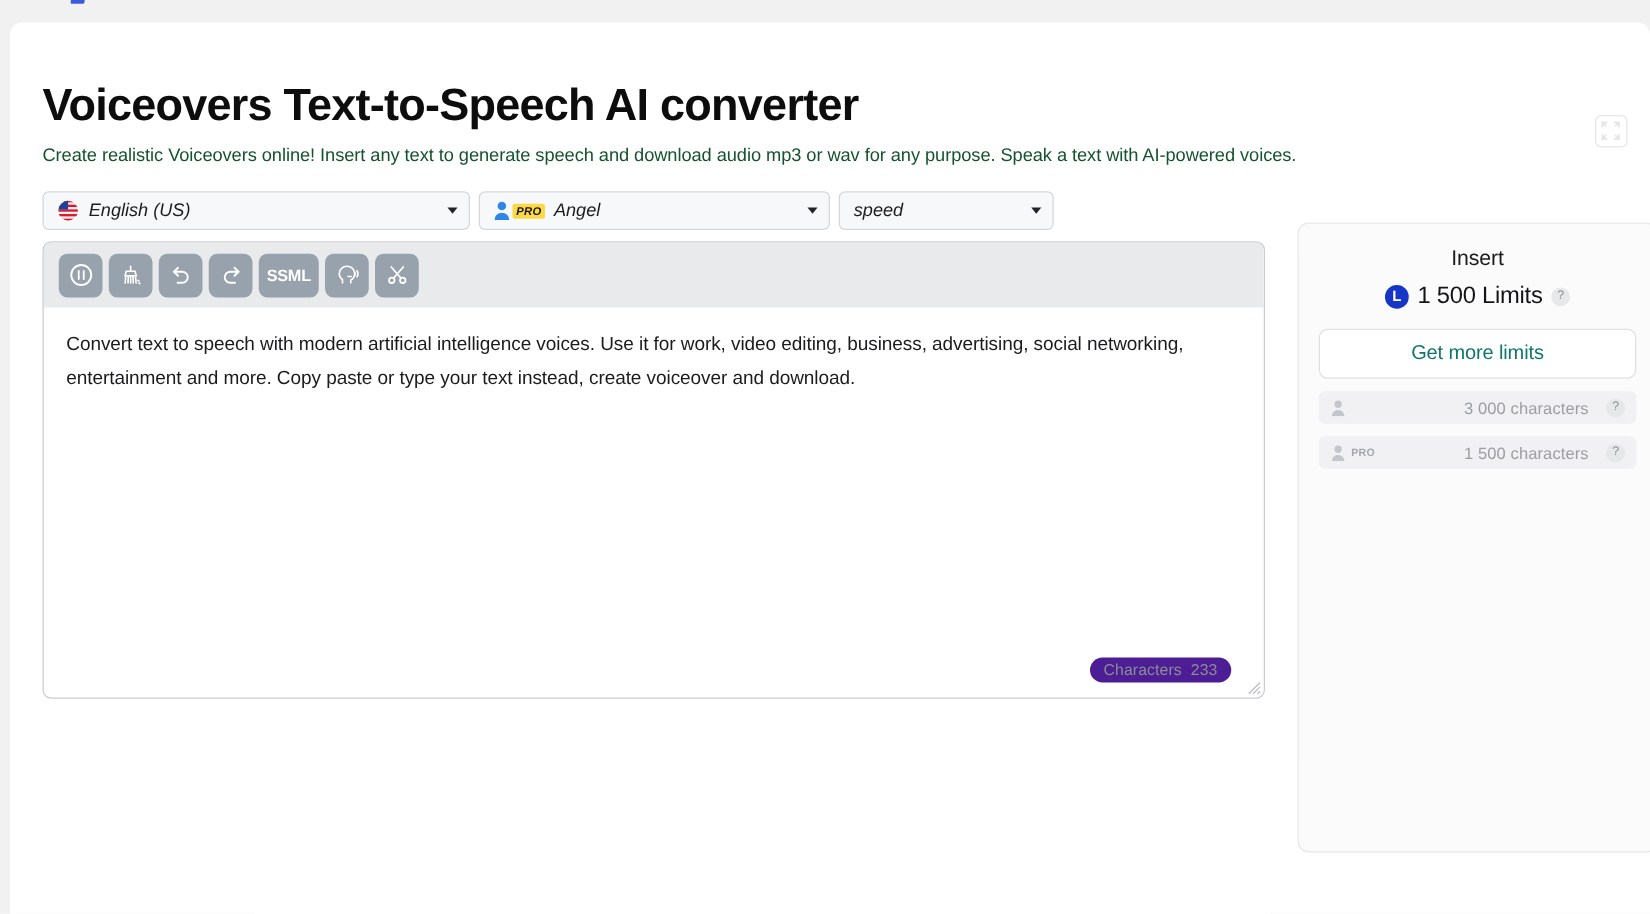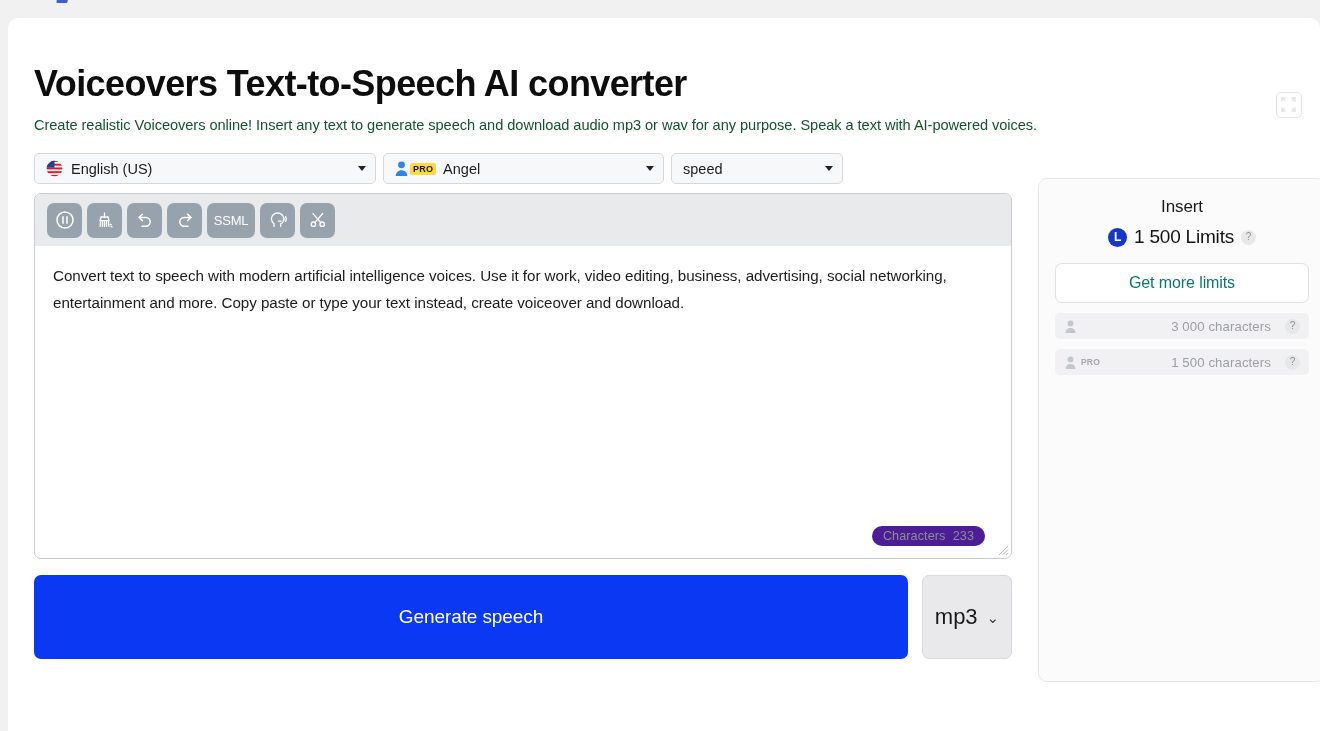--- a/index.html
+++ b/index.html
@@ -96,20 +96,21 @@
     background: #f7f8f9;
     border: 1px solid #d5d7da;
     border-radius: 5px;
     display: flex;
     align-items: center;
     padding: 0 9px 0 11px;
     font-size: 14.5px;
     color: #1c1c1e;
     position: relative;
     user-select: none;
+    font-style: italic;
   }
   .select .caret {
     margin-left: auto;
     width: 0; height: 0;
     border-left: 4.5px solid transparent;
     border-right: 4.5px solid transparent;
     border-top: 5.5px solid #20232a;
   }
   .select-lang  { width: 342px; }
   .select-voice { width: 281px; }
@@ -167,21 +168,21 @@
     border-radius: 7px;
     background: #98a2ad;
     display: flex;
     align-items: center;
     justify-content: center;
     color: #fff;
   }
   .tool-btn.wide { width: 48px; }
   .tool-btn .ssml-text {
     font-size: 13px;
-    font-weight: 400;
+    font-weight: 700;
     letter-spacing: -0.2px;
     color: #fff;
   }
 
   .text-body {
     padding: 16px 22px 0 18px;
     font-size: 15.2px;
     line-height: 27px;
     color: #1c1c1e;
     letter-spacing: -0.05px;
@@ -462,27 +463,20 @@
 
       <div class="char-counter">
         <span>Characters</span>&nbsp;&nbsp;<span>233</span>
       </div>
 
       <svg class="resize-grip" viewBox="0 0 14 14" stroke="#b9bcc1" stroke-width="1">
         <path d="M13 4L4 13M13 7.5L7.5 13M13 11L11 13"></path>
       </svg>
     </div>
 
-    <div class="action-row">
-      <button class="generate-btn">Generate speech</button>
-      <div class="format-btn">
-        <span>mp3</span>
-        <span class="chev">⌄</span>
-      </div>
-    </div>
 
   </div>
 
   <div class="balance-panel">
     <div class="balance-title">Insert</div>
 
     <div class="balance-amount">
       <span class="coin">L</span>
       <span>1 500 Limits</span>
       <span class="qmark">?</span>

